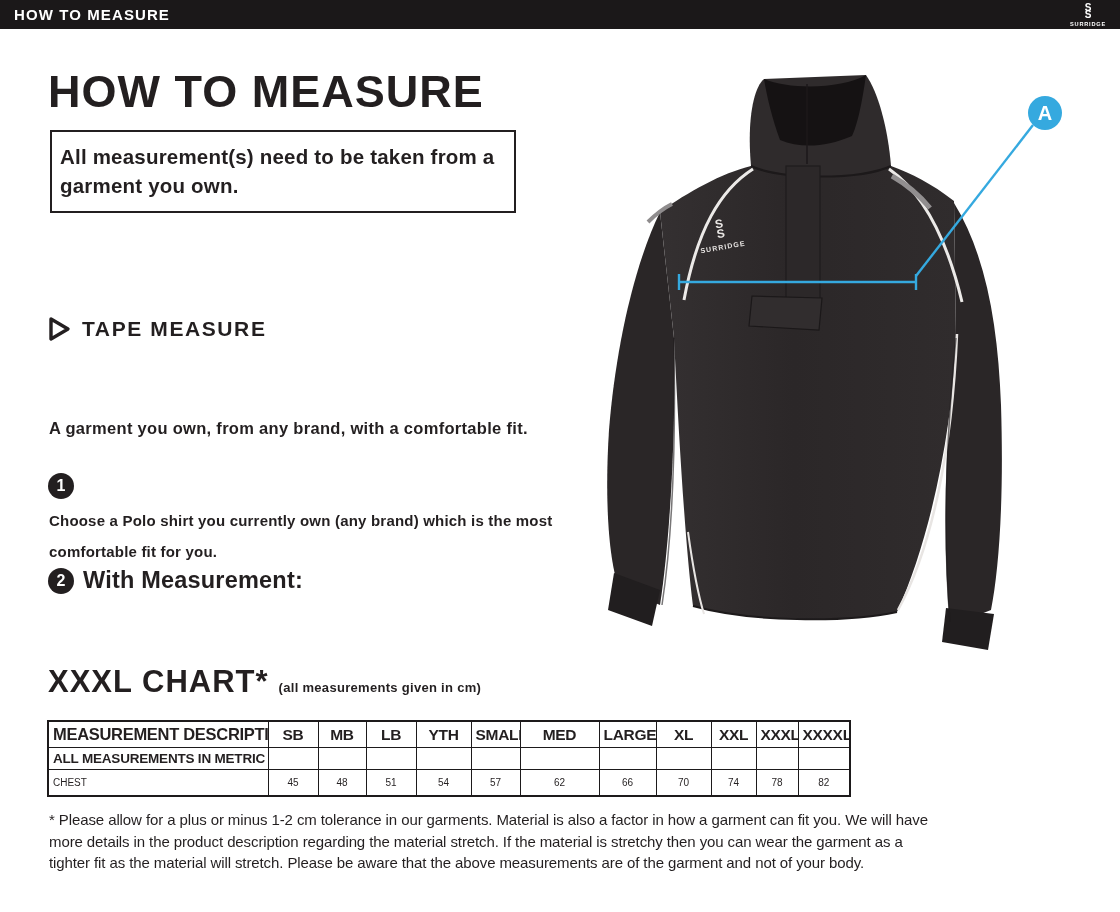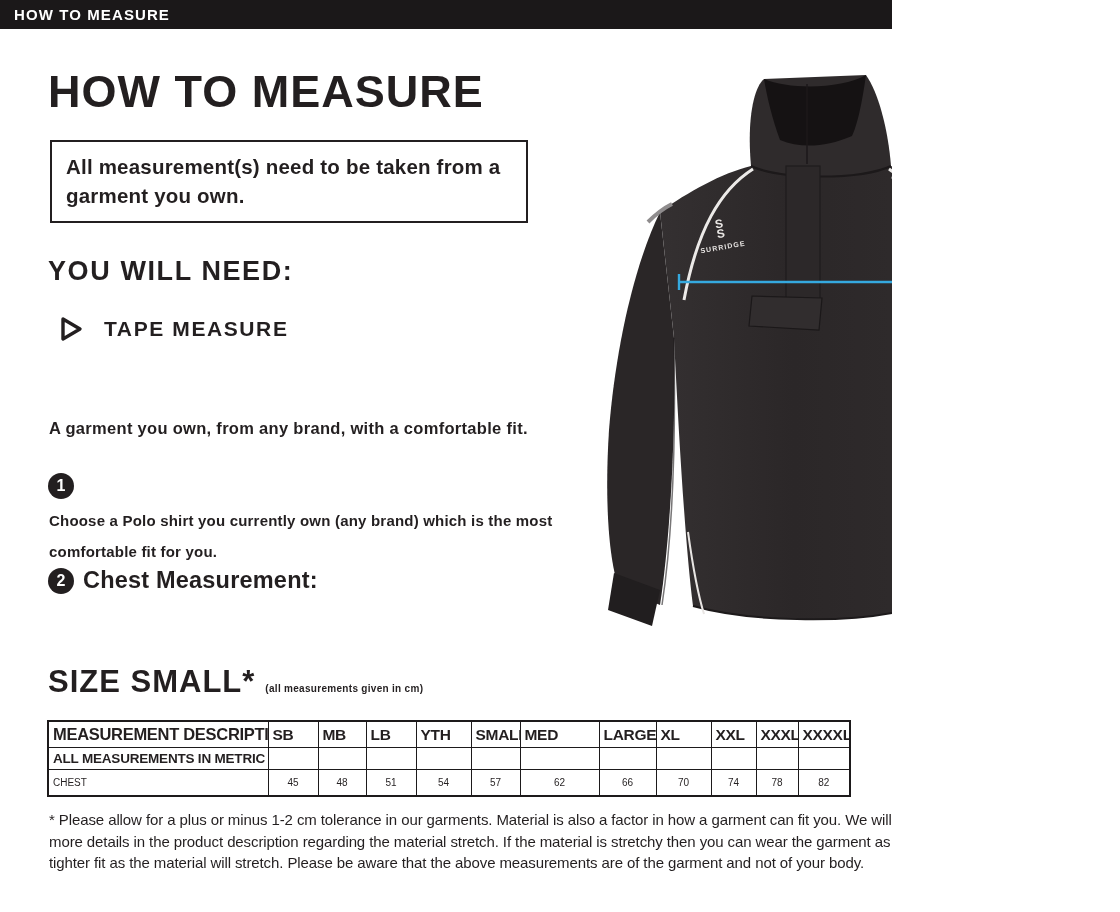--- a/index.html
+++ b/index.html
@@ -1,45 +1,45 @@
 <!DOCTYPE html>
 <html><head>
 <meta charset="utf-8">
 <style>
   html,body{margin:0;padding:0;background:#fff;}
   body{font-family:"Liberation Sans",sans-serif;color:#231f20;}
-  .page{position:relative;width:892px;height:912px;background:#fff;overflow:hidden;text-decoration:underline;}
+  .page{position:relative;width:1120px;height:912px;background:#fff;overflow:hidden;text-decoration:underline;}
 
   .topbar{position:absolute;left:0;top:0;width:1120px;height:29px;background:#1b1819;display:flex;align-items:center;}
   .topbar-title{color:#fff;font-weight:bold;font-size:15px;letter-spacing:1.1px;margin-left:14px;}
   .topbar-logo{position:absolute;right:10px;top:2px;}
 
   .main-title{position:absolute;left:48px;top:66px;font-size:45px;font-weight:bold;letter-spacing:1px;white-space:nowrap;}
 
-  .notice-box{position:absolute;left:50px;top:140px;width:446px;border:2.5px solid #231f20;padding:11px 14px;font-size:20.5px;font-weight:bold;line-height:28.5px;letter-spacing:0.2px;}
+  .notice-box{position:absolute;left:50px;top:130px;width:446px;border:2.5px solid #231f20;padding:11px 8px;font-size:20.5px;font-weight:bold;line-height:28.5px;letter-spacing:0.2px;}
 
   .ywn-heading{position:absolute;left:48px;top:256px;font-size:27px;font-weight:bold;letter-spacing:1.6px;}
 
-  .need-item{position:absolute;left:60px;display:flex;align-items:center;gap:21px;}
+  .need-item{position:absolute;left:48px;display:flex;align-items:center;gap:11px;}
   .need-title{font-size:21px;font-weight:bold;letter-spacing:1.6px;}
   .need-desc{position:absolute;left:49px;font-size:16.5px;font-weight:bold;letter-spacing:0.3px;}
 
   .step-head{position:absolute;left:48px;display:flex;align-items:center;gap:9px;}
   .step-num{width:26px;height:26px;border-radius:50%;background:#231f20;color:#fff;font-weight:bold;font-size:16px;display:inline-flex;align-items:center;justify-content:center;}
   .step-title{font-size:23.5px;font-weight:bold;letter-spacing:0.2px;}
   .step-desc{position:absolute;left:49px;width:552px;font-size:15px;font-weight:bold;line-height:31px;letter-spacing:0.2px;}
 
   .sc-head{position:absolute;left:48px;top:664px;display:flex;align-items:baseline;gap:10px;}
   .sc-title{font-size:31px;font-weight:bold;letter-spacing:1px;}
-  .sc-sub{font-size:10px;font-weight:bold;letter-spacing:0.3px;}
+  .sc-sub{font-size:13px;font-weight:bold;letter-spacing:0.3px;}
 
   table.size-table{position:absolute;left:47px;top:720px;width:802px;border-collapse:collapse;table-layout:fixed;border:2px solid #1d1a1b;}
   table.size-table td,table.size-table th{border:1.5px solid #1d1a1b;padding:0 4px;height:25px;overflow:hidden;white-space:nowrap;}
   th.h-desc{font-size:16.5px;font-weight:bold;text-align:left;letter-spacing:-0.3px;height:26px;}
-  th.h-size{font-size:15.5px;font-weight:bold;text-align:left;letter-spacing:-0.3px;}
+  th.h-size{font-size:15.5px;font-weight:bold;text-align:center;letter-spacing:-0.3px;}
   td.r-label{font-size:13.5px;text-align:left;}
   tr.metric-row td{height:21px;font-weight:bold;letter-spacing:-0.2px;}
   tr.chest-row td{font-weight:normal;font-size:10px;}
   td.r-val{text-align:center;font-size:14.5px;}
 
   .footnote{position:absolute;left:49px;top:809px;width:890px;font-size:15px;line-height:21.5px;letter-spacing:-0.1px;font-weight:normal;}
 
   .jacket-wrap{position:absolute;left:600px;top:70px;width:500px;height:610px;}
 </style>
 </head>
@@ -53,21 +53,20 @@
       <text x="22" y="9" text-anchor="middle" font-size="10" font-weight="bold" fill="#fff">S</text>
       <text x="22" y="16" text-anchor="middle" font-size="10" font-weight="bold" fill="#fff">S</text>
       <text x="22" y="23.5" text-anchor="middle" font-size="5.6" font-weight="bold" letter-spacing="0.8" fill="#fff">SURRIDGE</text>
     </svg>
   </div>
 
   <h1 class="main-title" style="margin:0;">HOW TO MEASURE</h1>
 
   <div class="notice-box">All measurement(s) need to be taken from a garment you own.</div>
 
-  <div class="ywn-heading">YOU WILL NEED:</div>
 
   <div class="need-item" style="top:316px;">
     <svg width="23" height="26" viewBox="0 0 23 26">
       <polygon points="3,3 20,13 3,23" fill="#fff" stroke="#231f20" stroke-width="3.4" stroke-linejoin="round"></polygon>
     </svg>
     <span class="need-title">TAPE MEASURE</span>
   </div>
 
   <div class="need-desc" style="top:419px;">A garment you own, from any brand, with a comfortable fit.</div>
 
@@ -75,25 +74,25 @@
     <span class="step-num">
         <span>1</span>
       </span>
   </div>
   <div class="step-desc" style="top:505px;">Choose a Polo shirt you currently own (any brand) which is the most comfortable fit for you.</div>
 
   <div class="step-head" style="top:567px;">
     <span class="step-num">
         <span>2</span>
       </span>
-    <span class="step-title">Chest Measurement:</span>
+    <span class="step-title">With Measurement:</span>
   </div>
 
   <div class="sc-head">
-    <span class="sc-title">SIZE SMALL*</span>
+    <span class="sc-title">XXXL CHART*</span>
     <span class="sc-sub">(all measurements given in cm)</span>
   </div>
 
   <table class="size-table">
     <colgroup>
       <col style="width:220px">
         <col style="width:50px">
         <col style="width:48px">
         <col style="width:50px">
       <col style="width:55px">

